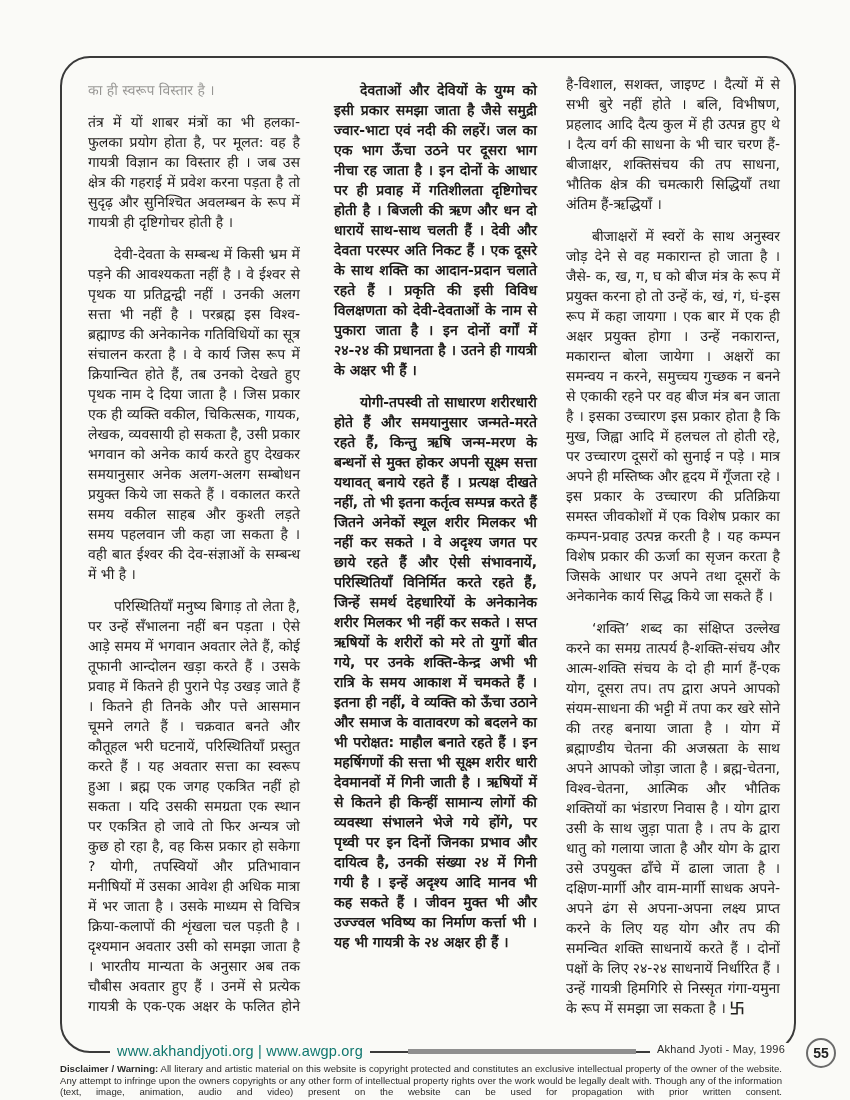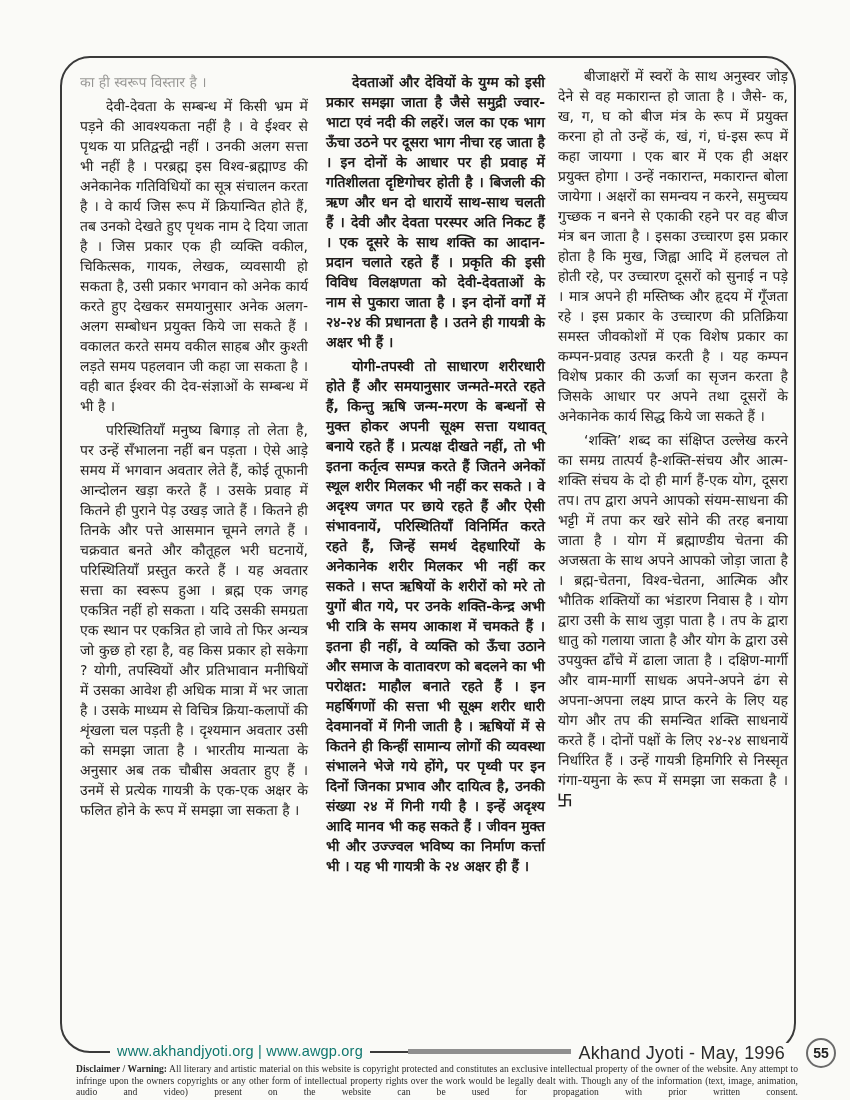--- a/index.html
+++ b/index.html
@@ -22,77 +22,79 @@
     position:absolute;
     font-size:14px;
     line-height:20px;
     text-align:justify;
     color:#1e1c1a;
     overflow:hidden;
   }
   .col-1{left:76px;top:68px;width:236px;height:948px;}
   .col-2{left:322px;top:68px;width:227px;height:948px;font-weight:bold;}
   .col-3{left:554px;top:62px;width:238px;height:954px;}
-  .column p{margin:4px;padding:0;}
+  .column p{margin:12px;padding:0;}
   .indent{text-indent:26px;}
   .faded{opacity:.45;}
   .end-mark{font-weight:bold;}
   
   .footer-thick-line{
     position:absolute;left:408px;top:1049px;width:228px;height:5px;
     background:#8f8f8f;
   }
   .footer-left{
     position:absolute;left:110px;top:1043px;
     background:#fafaf7;padding:0 7px;
     font-family:"Liberation Sans",sans-serif;
     font-size:14.5px;color:#0f766e;letter-spacing:.2px;
   }
   .footer-right{
     position:absolute;right:58px;top:1043px;
     background:#fafaf7;padding:0 7px;
     font-family:"Liberation Sans",sans-serif;
-    font-size:18px;color:#2a2a2a;letter-spacing:.2px;
+    font-size:11px;color:#2a2a2a;letter-spacing:.2px;
   }
   .page-number-circle{
     position:absolute;left:806px;top:1038px;width:30px;height:30px;
     box-sizing:border-box;
     border:2.5px solid #6b6b6b;border-radius:50%;
     background:#fafaf7;
     display:flex;align-items:center;justify-content:center;
     font-family:"Liberation Sans",sans-serif;
     font-weight:bold;font-size:14px;color:#222;
   }
   .disclaimer{
-    position:absolute;left:76px;top:1063px;width:722px;
-    font-family:Liberation Serif, serif;
+    position:absolute;left:60px;top:1063px;width:722px;
+    font-family:Liberation Sans, sans-serif;
     font-size:9.6px;line-height:11.6px;
     color:#2b2b2b;
     text-align:justify;
     text-align-last:justify;
   }
   .disclaimer b{font-weight:bold;}
 </style>
 </head>
 <body>
 
 <div class="page-frame"></div>
 
 <div class="column col-1">
   <p class="faded">का ही स्वरूप विस्तार है ।</p>
+  <p>तंत्र में यों शाबर मंत्रों का भी हलका-फुलका प्रयोग होता है, पर मूलत: वह है गायत्री विज्ञान का विस्तार ही । जब उस क्षेत्र की गहराई में प्रवेश करना पड़ता है तो सुदृढ़ और सुनिश्चित अवलम्बन के रूप में गायत्री ही दृष्टिगोचर होती है ।</p>
   <p class="indent">देवी-देवता के सम्बन्ध में किसी भ्रम में पड़ने की आवश्यकता नहीं है । वे ईश्वर से पृथक या प्रतिद्वन्द्वी नहीं । उनकी अलग सत्ता भी नहीं है । परब्रह्म इस विश्व-ब्रह्माण्ड की अनेकानेक गतिविधियों का सूत्र संचालन करता है । वे कार्य जिस रूप में क्रियान्वित होते हैं, तब उनको देखते हुए पृथक नाम दे दिया जाता है । जिस प्रकार एक ही व्यक्ति वकील, चिकित्सक, गायक, लेखक, व्यवसायी हो सकता है, उसी प्रकार भगवान को अनेक कार्य करते हुए देखकर समयानुसार अनेक अलग-अलग सम्बोधन प्रयुक्त किये जा सकते हैं । वकालत करते समय वकील साहब और कुश्ती लड़ते समय पहलवान जी कहा जा सकता है । वही बात ईश्वर की देव-संज्ञाओं के सम्बन्ध में भी है ।</p>
   <p class="indent">परिस्थितियाँ मनुष्य बिगाड़ तो लेता है, पर उन्हें सँभालना नहीं बन पड़ता । ऐसे आड़े समय में भगवान अवतार लेते हैं, कोई तूफानी आन्दोलन खड़ा करते हैं । उसके प्रवाह में कितने ही पुराने पेड़ उखड़ जाते हैं । कितने ही तिनके और पत्ते आसमान चूमने लगते हैं । चक्रवात बनते और कौतूहल भरी घटनायें, परिस्थितियाँ प्रस्तुत करते हैं । यह अवतार सत्ता का स्वरूप हुआ । ब्रह्म एक जगह एकत्रित नहीं हो सकता । यदि उसकी समग्रता एक स्थान पर एकत्रित हो जावे तो फिर अन्यत्र जो कुछ हो रहा है, वह किस प्रकार हो सकेगा ? योगी, तपस्वियों और प्रतिभावान मनीषियों में उसका आवेश ही अधिक मात्रा में भर जाता है । उसके माध्यम से विचित्र क्रिया-कलापों की शृंखला चल पड़ती है । दृश्यमान अवतार उसी को समझा जाता है । भारतीय मान्यता के अनुसार अब तक चौबीस अवतार हुए हैं । उनमें से प्रत्येक गायत्री के एक-एक अक्षर के फलित होने के रूप में समझा जा सकता है ।</p>
 </div>
 
 <div class="column col-2">
   <p class="indent">देवताओं और देवियों के युग्म को इसी प्रकार समझा जाता है जैसे समुद्री ज्वार-भाटा एवं नदी की लहरें। जल का एक भाग ऊँचा उठने पर दूसरा भाग नीचा रह जाता है । इन दोनों के आधार पर ही प्रवाह में गतिशीलता दृष्टिगोचर होती है । बिजली की ऋण और धन दो धारायें साथ-साथ चलती हैं । देवी और देवता परस्पर अति निकट हैं । एक दूसरे के साथ शक्ति का आदान-प्रदान चलाते रहते हैं । प्रकृति की इसी विविध विलक्षणता को देवी-देवताओं के नाम से पुकारा जाता है । इन दोनों वर्गों में २४-२४ की प्रधानता है । उतने ही गायत्री के अक्षर भी हैं ।</p>
   <p class="indent">योगी-तपस्वी तो साधारण शरीरधारी होते हैं और समयानुसार जन्मते-मरते रहते हैं, किन्तु ऋषि जन्म-मरण के बन्धनों से मुक्त होकर अपनी सूक्ष्म सत्ता यथावत् बनाये रहते हैं । प्रत्यक्ष दीखते नहीं, तो भी इतना कर्तृत्व सम्पन्न करते हैं जितने अनेकों स्थूल शरीर मिलकर भी नहीं कर सकते । वे अदृश्य जगत पर छाये रहते हैं और ऐसी संभावनायें, परिस्थितियाँ विनिर्मित करते रहते हैं, जिन्हें समर्थ देहधारियों के अनेकानेक शरीर मिलकर भी नहीं कर सकते । सप्त ऋषियों के शरीरों को मरे तो युगों बीत गये, पर उनके शक्ति-केन्द्र अभी भी रात्रि के समय आकाश में चमकते हैं । इतना ही नहीं, वे व्यक्ति को ऊँचा उठाने और समाज के वातावरण को बदलने का भी परोक्षत: माहौल बनाते रहते हैं । इन महर्षिगणों की सत्ता भी सूक्ष्म शरीर धारी देवमानवों में गिनी जाती है । ऋषियों में से कितने ही किन्हीं सामान्य लोगों की व्यवस्था संभालने भेजे गये होंगे, पर पृथ्वी पर इन दिनों जिनका प्रभाव और दायित्व है, उनकी संख्या २४ में गिनी गयी है । इन्हें अदृश्य आदि मानव भी कह सकते हैं । जीवन मुक्त भी और उज्ज्वल भविष्य का निर्माण कर्त्ता भी । यह भी गायत्री के २४ अक्षर ही हैं ।</p>
 </div>
 
 <div class="column col-3">
+  <p>है-विशाल, सशक्त, जाइण्ट । दैत्यों में से सभी बुरे नहीं होते । बलि, विभीषण, प्रहलाद आदि दैत्य कुल में ही उत्पन्न हुए थे । दैत्य वर्ग की साधना के भी चार चरण हैं- बीजाक्षर, शक्तिसंचय की तप साधना, भौतिक क्षेत्र की चमत्कारी सिद्धियाँ तथा अंतिम हैं-ऋद्धियाँ ।</p>
   <p class="indent">बीजाक्षरों में स्वरों के साथ अनुस्वर जोड़ देने से वह मकारान्त हो जाता है । जैसे- क, ख, ग, घ को बीज मंत्र के रूप में प्रयुक्त करना हो तो उन्हें कं, खं, गं, घं-इस रूप में कहा जायगा । एक बार में एक ही अक्षर प्रयुक्त होगा । उन्हें नकारान्त, मकारान्त बोला जायेगा । अक्षरों का समन्वय न करने, समुच्चय गुच्छक न बनने से एकाकी रहने पर वह बीज मंत्र बन जाता है । इसका उच्चारण इस प्रकार होता है कि मुख, जिह्वा आदि में हलचल तो होती रहे, पर उच्चारण दूसरों को सुनाई न पड़े । मात्र अपने ही मस्तिष्क और हृदय में गूँजता रहे । इस प्रकार के उच्चारण की प्रतिक्रिया समस्त जीवकोशों में एक विशेष प्रकार का कम्पन-प्रवाह उत्पन्न करती है । यह कम्पन विशेष प्रकार की ऊर्जा का सृजन करता है जिसके आधार पर अपने तथा दूसरों के अनेकानेक कार्य सिद्ध किये जा सकते हैं ।</p>
   <p class="indent"><span>‘शक्ति’ शब्द का संक्षिप्त उल्लेख करने का समग्र तात्पर्य है-शक्ति-संचय और आत्म-शक्ति संचय के दो ही मार्ग हैं-एक योग, दूसरा तप। तप द्वारा अपने आपको संयम-साधना की भट्टी में तपा कर खरे सोने की तरह बनाया जाता है । योग में ब्रह्माण्डीय चेतना की अजस्रता के साथ अपने आपको जोड़ा जाता है । ब्रह्म-चेतना, विश्व-चेतना, आत्मिक और भौतिक शक्तियों का भंडारण निवास है । योग द्वारा उसी के साथ जुड़ा पाता है । तप के द्वारा धातु को गलाया जाता है और योग के द्वारा उसे उपयुक्त ढाँचे में ढाला जाता है । दक्षिण-मार्गी और वाम-मार्गी साधक अपने-अपने ढंग से अपना-अपना लक्ष्य प्राप्त करने के लिए यह योग और तप की समन्वित शक्ति साधनायें करते हैं । दोनों पक्षों के लिए २४-२४ साधनायें निर्धारित हैं । उन्हें गायत्री हिमगिरि से निस्सृत गंगा-यमुना के रूप में समझा जा सकता है ।</span> <span class="end-mark">卐</span></p>
 </div>
 
 <div class="footer-thick-line"></div>
 <div class="footer-left">www.akhandjyoti.org  |  www.awgp.org</div>
 <div class="footer-right">Akhand Jyoti - May, 1996</div>
 <div class="page-number-circle">
   <span>55</span>
 </div>

